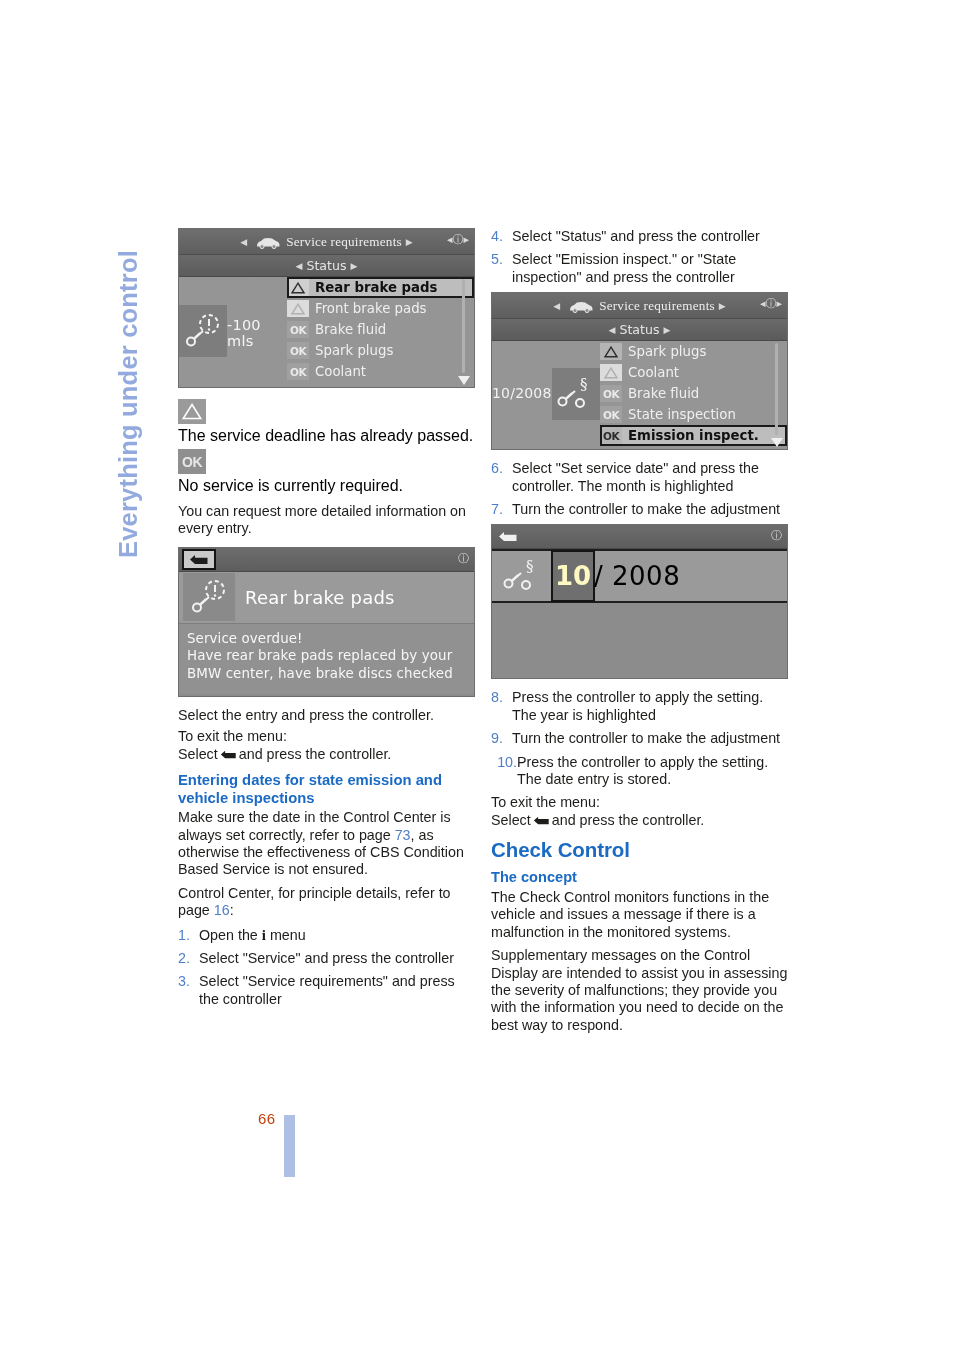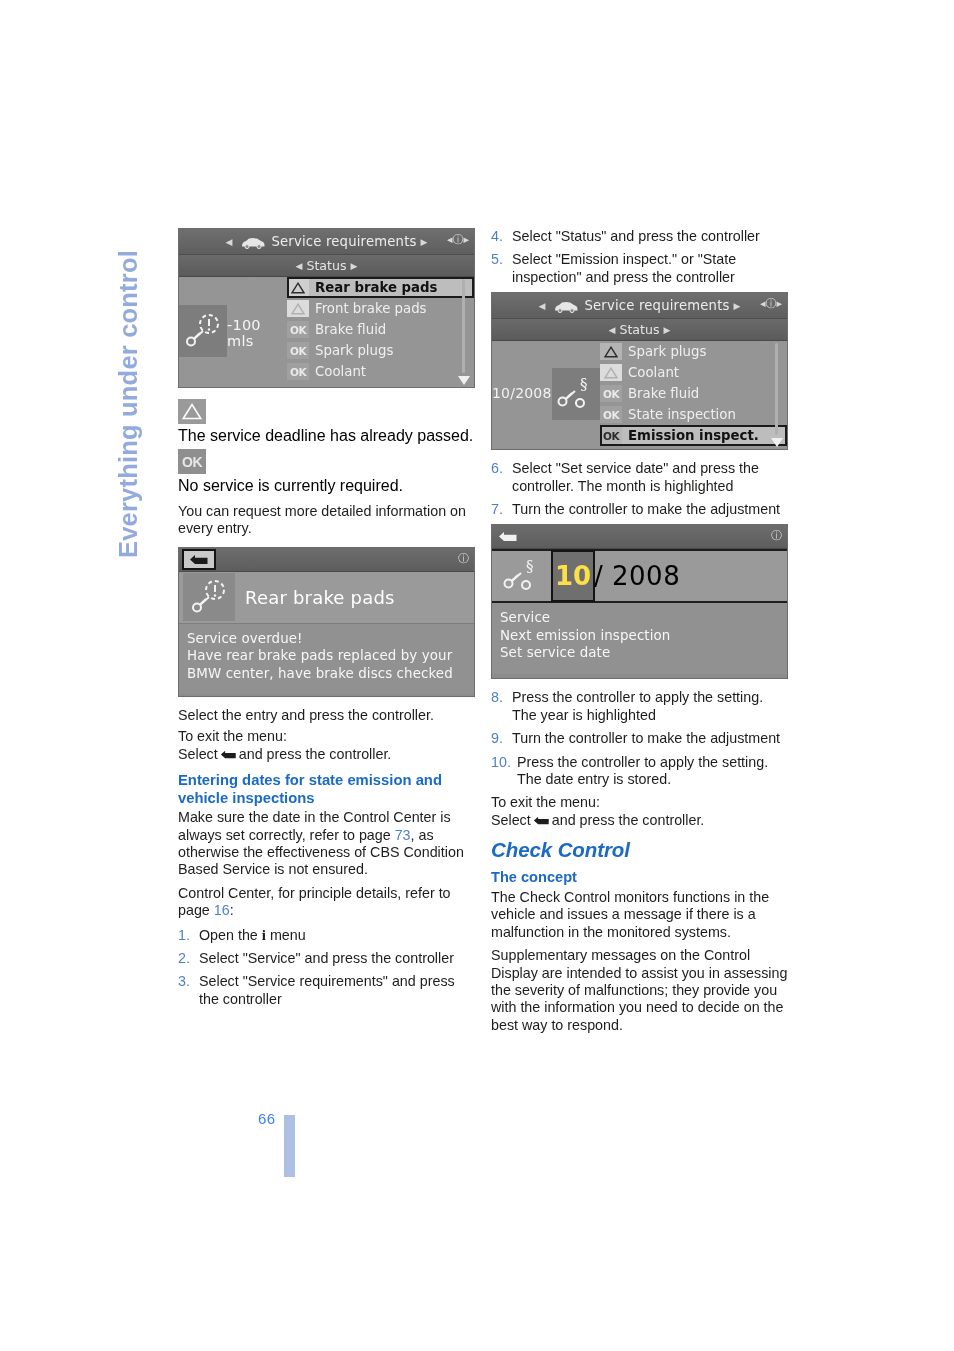--- a/index.html
+++ b/index.html
@@ -37,21 +37,21 @@
     white-space: nowrap;
     line-height: 44px;
   }
 
   
   .folio {
     position: absolute;
     left: 258px;
     top: 1110px;
     font-size: 15px;
-    color: #3b82f6;
+    color: #c2410c;
     letter-spacing: 0.3px;
     text-align: center;
   }
   .folio-bar {
     position: absolute;
     left: 284px;
     top: 1115px;
     width: 11px;
     height: 62px;
     background: #aebfe4;
@@ -100,21 +100,21 @@
     display: flex;
     margin-bottom: 6px;
   }
   ol.steps > li .num {
     color: #4f7fc8;
     width: 21px;
     flex: 0 0 21px;
     font-size: 14.3px;
     line-height: 17.4px;
   }
-  ol.steps > li .num.wide { width: 26px; flex: 0 0 26px; }
+  ol.steps > li .num.wide { width: 26px; flex: 0 0 26px; text-align: right; }
   ol.steps > li .body { flex: 1; }
 
   
   .sym-row {
     display: flex;
     margin-bottom: 3px;
     flex-direction: column;
   }
   .sym-box {
     flex: 0 0 28px;
@@ -168,20 +168,21 @@
     height: 26px;
     background: linear-gradient(#6f6f6f, #5e5e5e);
     display: flex; align-items: center; justify-content: center;
     position: relative;
     border-bottom: 1px solid #4c4c4c;
   }
   .shot-hdr .title {
     font-size: 13.2px;
     color: #ededed;
     letter-spacing: 0.2px;
+    font-family: Liberation Serif, serif;
   }
   .shot-hdr .car {
     display: inline-block;
     margin: 0 5px -3px 4px;
   }
   .arrow-s { font-size: 9px; color: #d8d8d8; margin: 0 4px; }
   .info-badge {
     position: absolute; right: 5px; top: 3px;
     font-size: 11px; color: #d9d9d9;
     display: flex; align-items: center;
@@ -342,21 +343,21 @@
     display: flex; align-items: center; justify-content: center;
   }
   .month-box {
     background: #6f6f6f;
     outline: 2px solid #141414;
     outline-offset: -1px;
     min-width: 42px;
     height: 50px;
     display: flex; align-items: center; justify-content: center;
     font-size: 26px;
-    color: #fde047;
+    color: #fef9c3;
     font-weight: bold;
     margin-left: 4px;
   }
   .year-txt {
     font-size: 26px;
     color: #000000;
     letter-spacing: 0.5px;
   }
 </style>
 </head>
@@ -646,25 +647,20 @@
               <path d="M22 18 L13 26"></path>
               <circle cx="9.5" cy="28.5" r="4"></circle>
               <path d="M13 25.5 L19 20"></path>
               <circle cx="27" cy="30" r="4"></circle>
             </g>
           </svg>
         </div>
         <div class="month-box">10</div>
         <div class="year-txt">/ 2008</div>
       </div>
-      <div class="mbody">
-        <div>Service</div>
-        <div>Next emission inspection</div>
-        <div>Set service date</div>
-      </div>
 
     </div>
 
     <ol class="steps" style="margin-top:4px;">
       <li>
         <span class="num">8.</span>
         <span class="body">Press the controller to apply the setting. The year is highlighted</span>
       </li>
       <li>
         <span class="num">9.</span>
@@ -676,19 +672,19 @@
       </li>
     </ol>
 
     <p>To exit the menu:</p>
     <p class="para-gap">
       <span>Select</span><span class="backarrow"><svg width="17" height="11" viewBox="0 0 20 11">
             <path d="M1 5.5 L6 1 L6 3.8 L18.5 3.8 L18.5 10 L6 10 L6 10 Z" fill="#1d1d1b"></path>
           </svg></span><span>and press the controller.</span>
     </p>
 
-    <h2 class="sec" style="margin-top:0;font-style:italic;">Check Control</h2>
+    <h2 class="sec" style="margin-top:0;">Check Control</h2>
     <h3 class="sub" style="margin-top:7px;">The concept</h3>
     <p class="para">The Check Control monitors functions in the vehicle and issues a message if there is a malfunction in the monitored systems.</p>
     <p class="para" style="margin-top:6px;">Supplementary messages on the Control Display are intended to assist you in assessing the severity of malfunctions; they provide you with the information you need to decide on the best way to respond.</p>
   </div>
 
 </div>
 
 </body></html>

